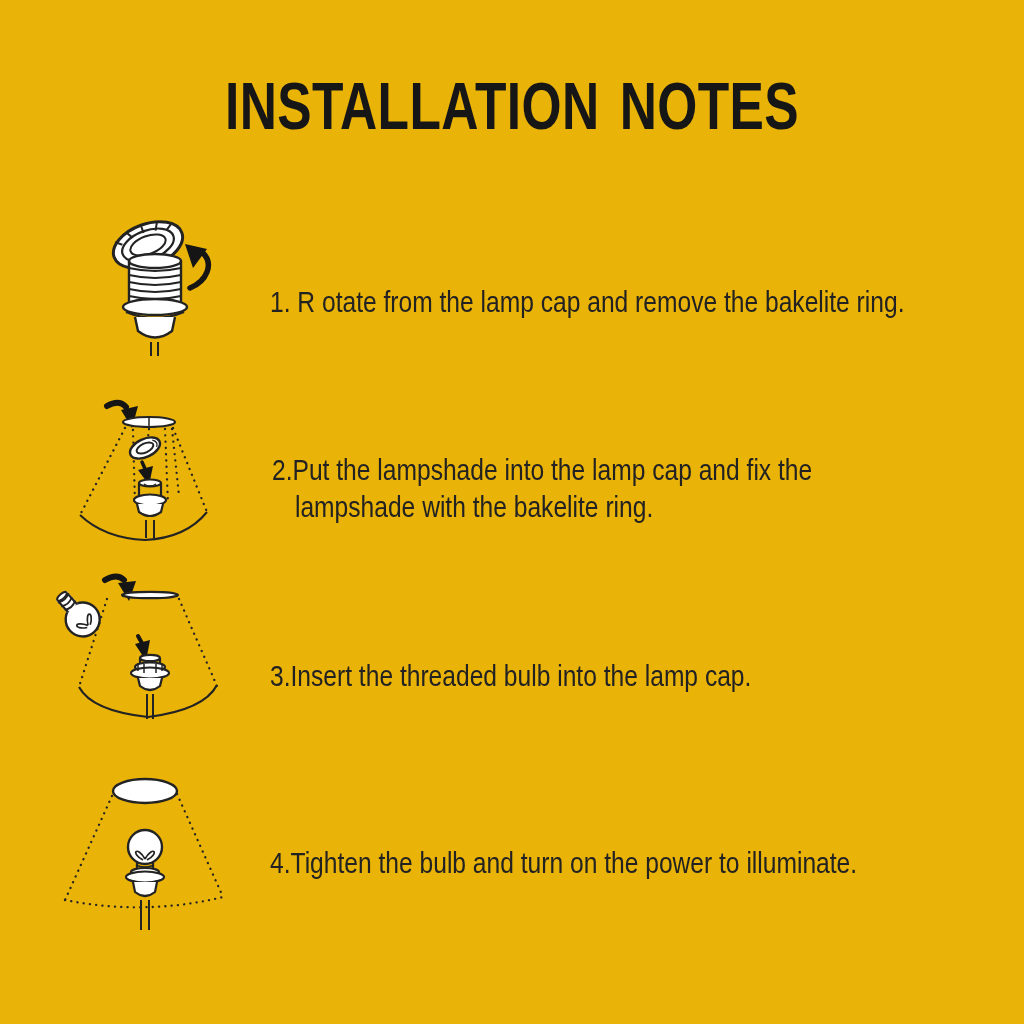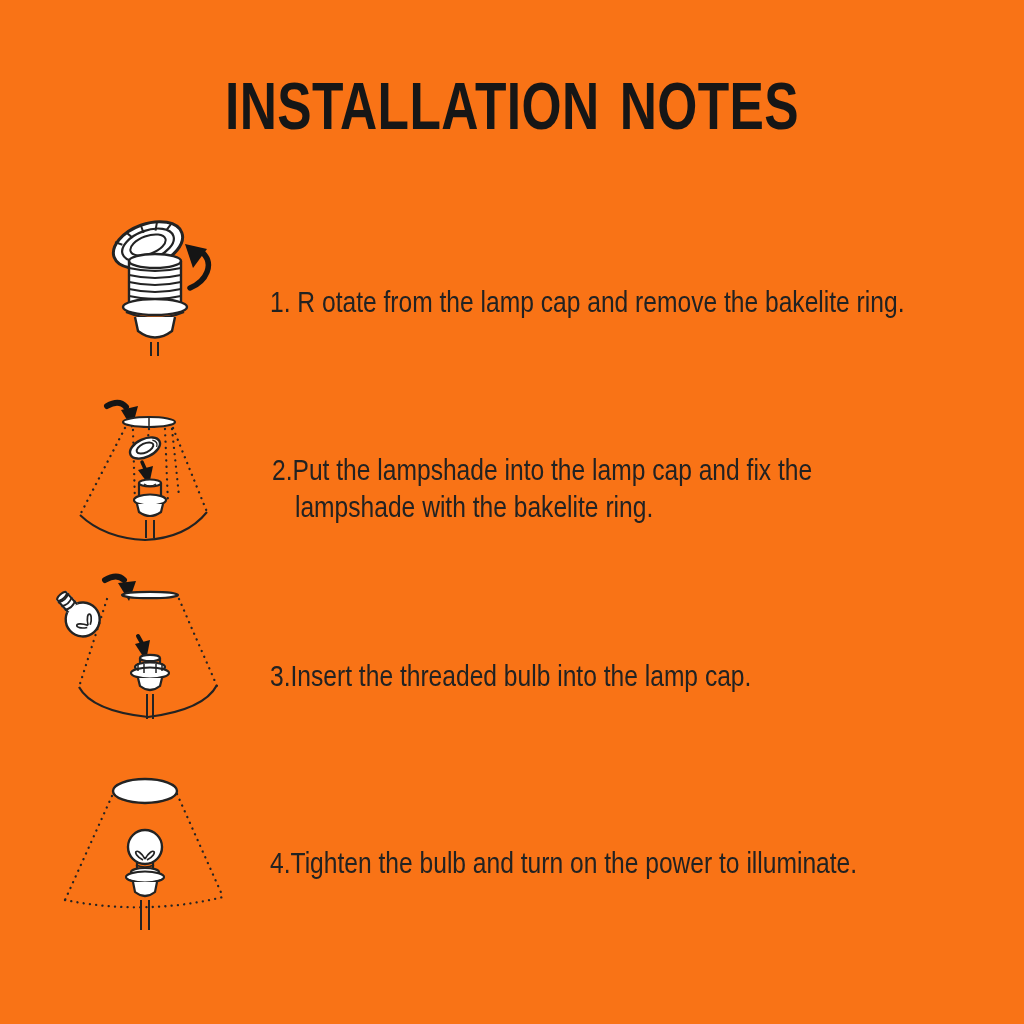--- a/index.html
+++ b/index.html
@@ -1,18 +1,18 @@
 <!DOCTYPE html>
 <html><head>
 <meta charset="utf-8">
 <style>
   html,body { margin:0; padding:0; background:#ffffff; }
   .page {
     position:relative; width:1024px; height:1024px;
-    background:#f97316; overflow:hidden;
+    background:#eab308; overflow:hidden;
     font-family:"Liberation Sans", sans-serif;
   }
   .title {
     position:absolute; top:73px; left:0; width:1024px;
     margin:0; text-align:center;
     font-size:66px; line-height:1; font-weight:bold;
     letter-spacing:0.5px; word-spacing:7px;
     color:#161616;
     transform:scaleX(0.78);
   }

